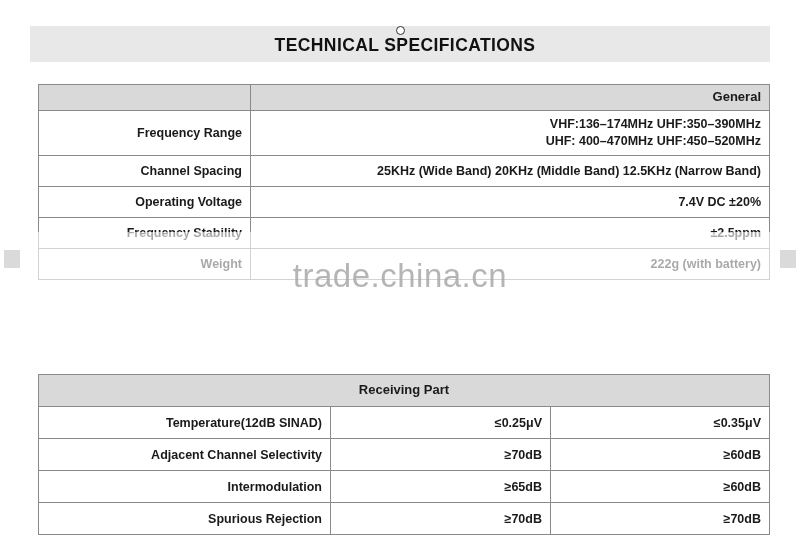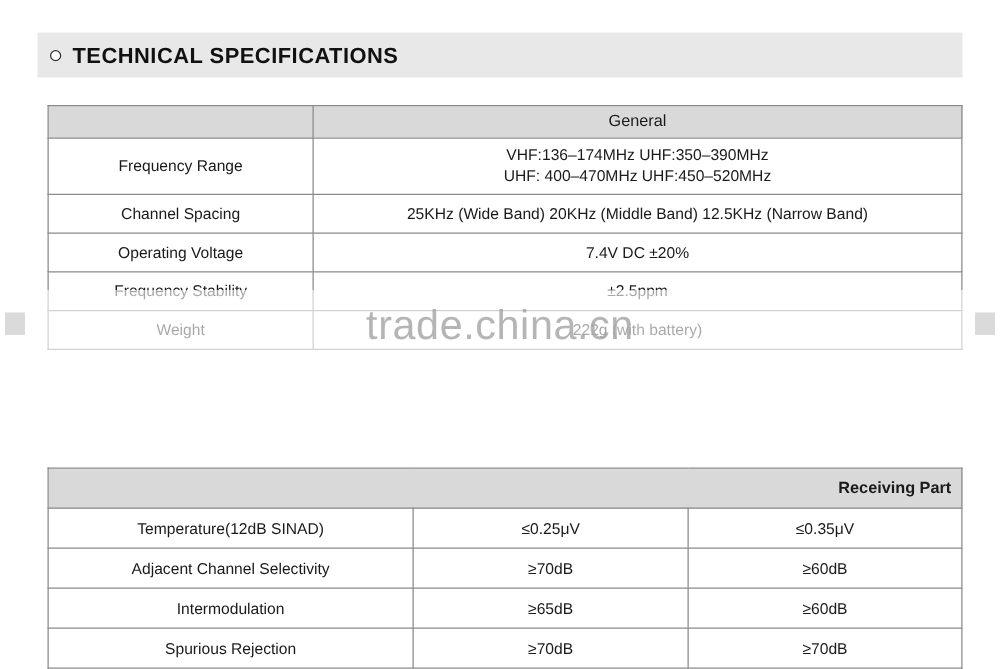--- a/index.html
+++ b/index.html
@@ -29,20 +29,21 @@
     position: absolute;
     left: 30px;
     top: 26px;
     width: 740px;
     height: 36px;
     background: #e8e8e8;
     display: flex;
     align-items: center;
     padding-left: 10px;
     box-sizing: border-box;
+    flex-direction: column;
   }
   .header-bullet {
     width: 7px;
     height: 7px;
     border: 1px solid #333;
     border-radius: 50%;
     background: #ffffff;
     margin-right: 9px;
     flex: none;
   }
@@ -58,22 +59,22 @@
   table {
     border-collapse: collapse;
     table-layout: fixed;
     font-size: 12.5px;
     color: #1a1a1a;
   }
   table td, table th {
     border: 1px solid #8a8a8a;
     padding: 4px 8px;
     vertical-align: middle;
-    text-align: center;
-    font-weight: normal;
+    text-align: right;
+    font-weight: bold;
     line-height: 1.28;
     background: transparent;
   }
 
   
   .table-general {
     position: absolute;
     left: 38px;
     top: 84px;
     width: 732px;
@@ -98,34 +99,34 @@
     left: 38px;
     top: 374px;
     width: 732px;
   }
   .table-receiving .col-label { width: 292px; }
   .table-receiving .col-band { width: 220px; }
   .table-receiving .section-head {
     background: #d9d9d9;
     font-weight: bold;
     font-size: 13px;
-    text-align: right;
+    text-align: center;
   }
   .table-receiving td { height: 23px; }
 
   
   .watermark {
     position: absolute;
     left: 0;
     top: 225px;
     width: 800px;
     height: 70px;
     pointer-events: none;
     display: flex;
-    align-items: center;
+    align-items: flex-end;
     justify-content: center;
   }
   .watermark-text {
     font-size: 33px;
     color: rgba(120,120,120,0.55);
     letter-spacing: 0.5px;
     font-family: "Liberation Sans", sans-serif;
     text-shadow: 0 1px 0 rgba(255,255,255,0.6);
   }
   .watermark-band {

